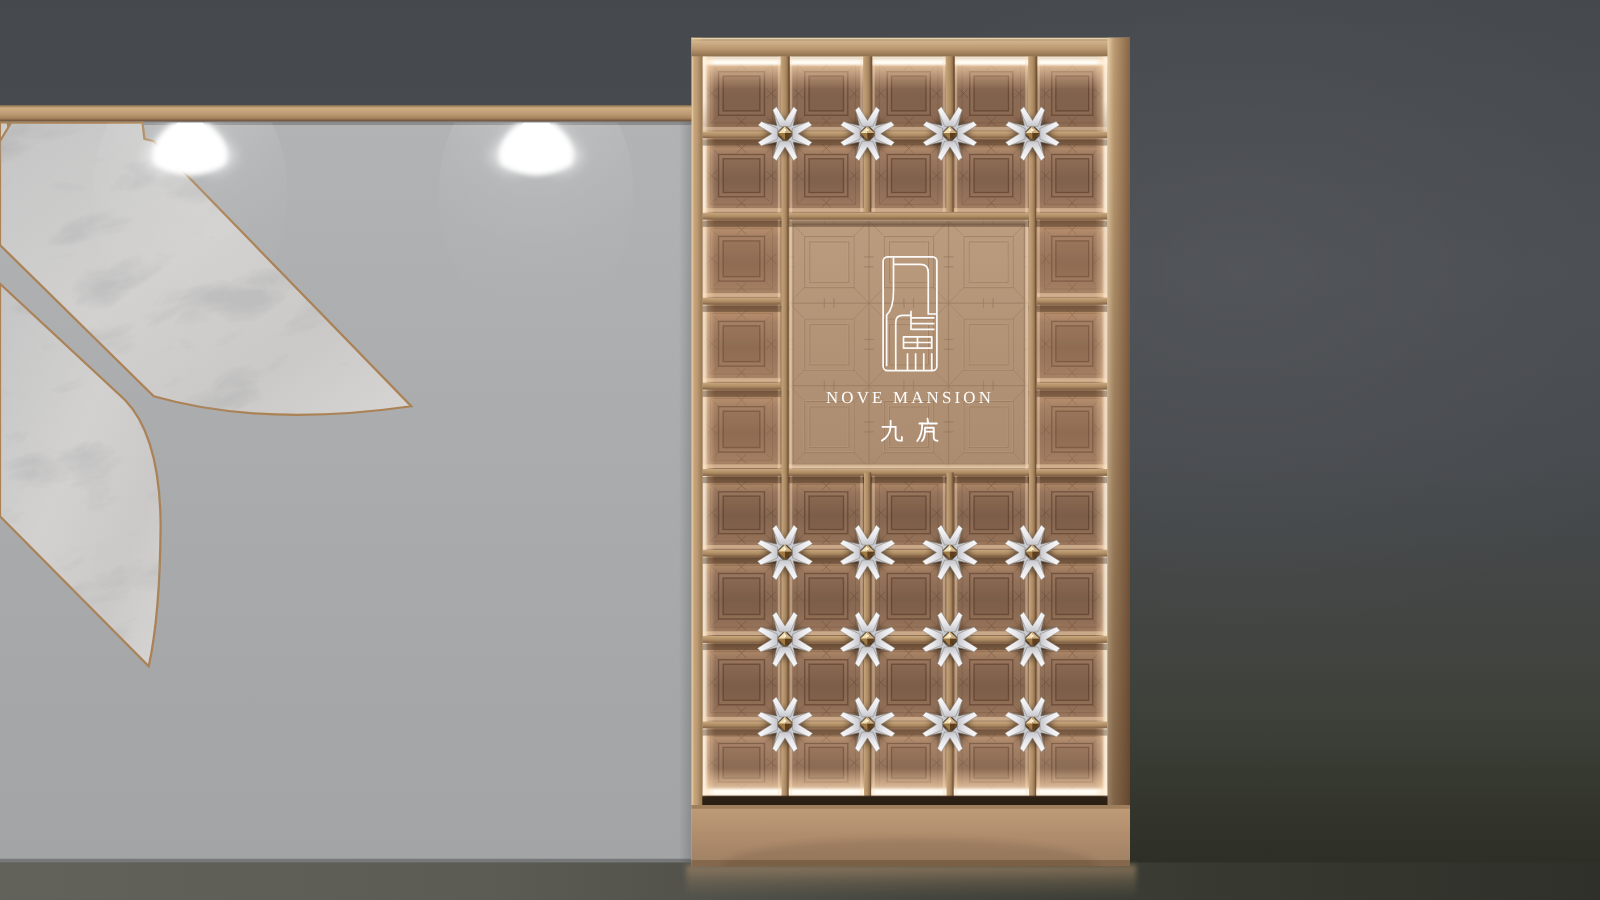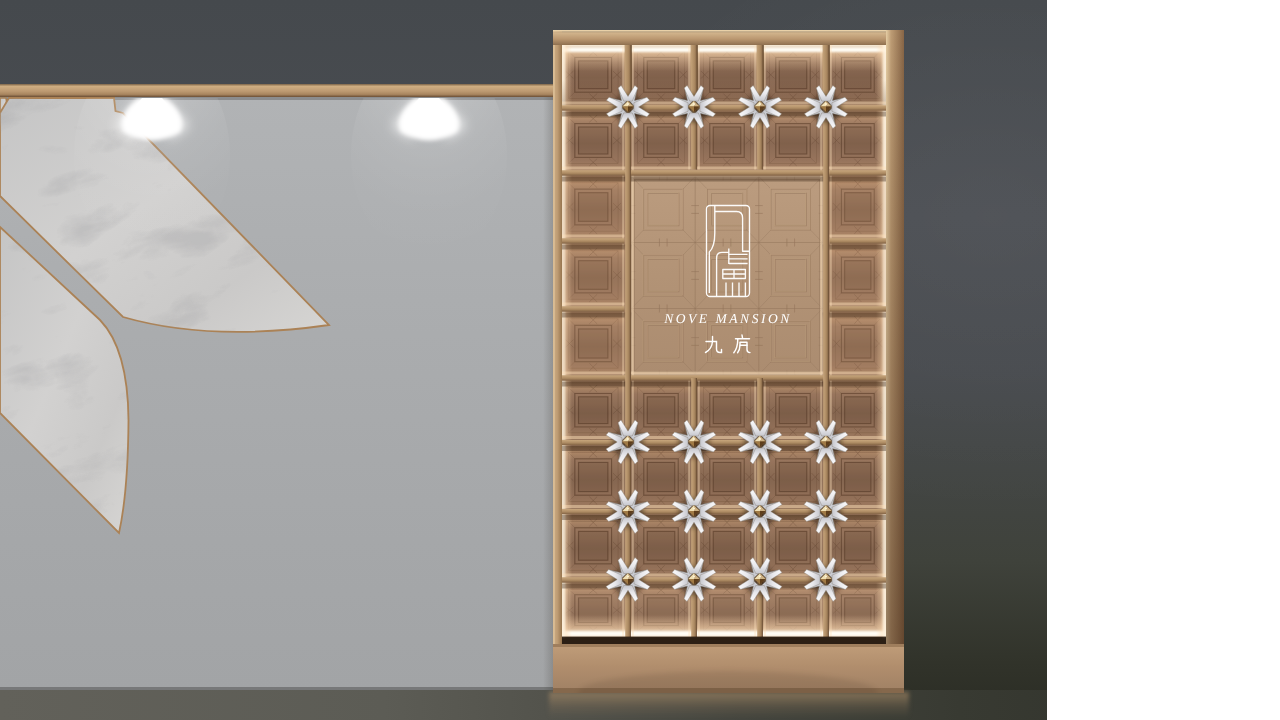--- a/index.html
+++ b/index.html
@@ -1,18 +1,18 @@
 <!DOCTYPE html>
 <html><head>
 <meta charset="utf-8">
 <style>
   html,body{margin:0;padding:0;}
-  #stage{position:relative;width:1047px;height:720px;overflow:hidden;
+  #stage{position:relative;width:1280px;height:720px;overflow:hidden;
     font-family:"Liberation Sans",sans-serif;
-    background:linear-gradient(180deg,#45494d 0%,#4a4d52 30%,#474a4e 52%,#3f423b 78%,#31332a 92%,#2a2c24 100%);font-style:italic;}
+    background:linear-gradient(180deg,#45494d 0%,#4a4d52 30%,#474a4e 52%,#3f423b 78%,#31332a 92%,#2a2c24 100%);}
   .abs{position:absolute;}
 </style>
 </head>
 <body>
 <div id="stage">
 
   <div class="abs" style="left:640px;top:0;width:640px;height:720px;background:radial-gradient(90% 60% at 55% 30%,rgba(255,255,255,0.045),rgba(255,255,255,0) 70%);"></div>
 
   <div class="abs" style="left:0;top:690px;width:1280px;height:30px;background:linear-gradient(90deg,#62615a 0%,#5c5c55 30%,#52524b 44%,#44453e 58%,#383a32 75%,#2e3029 100%);"></div>
 

